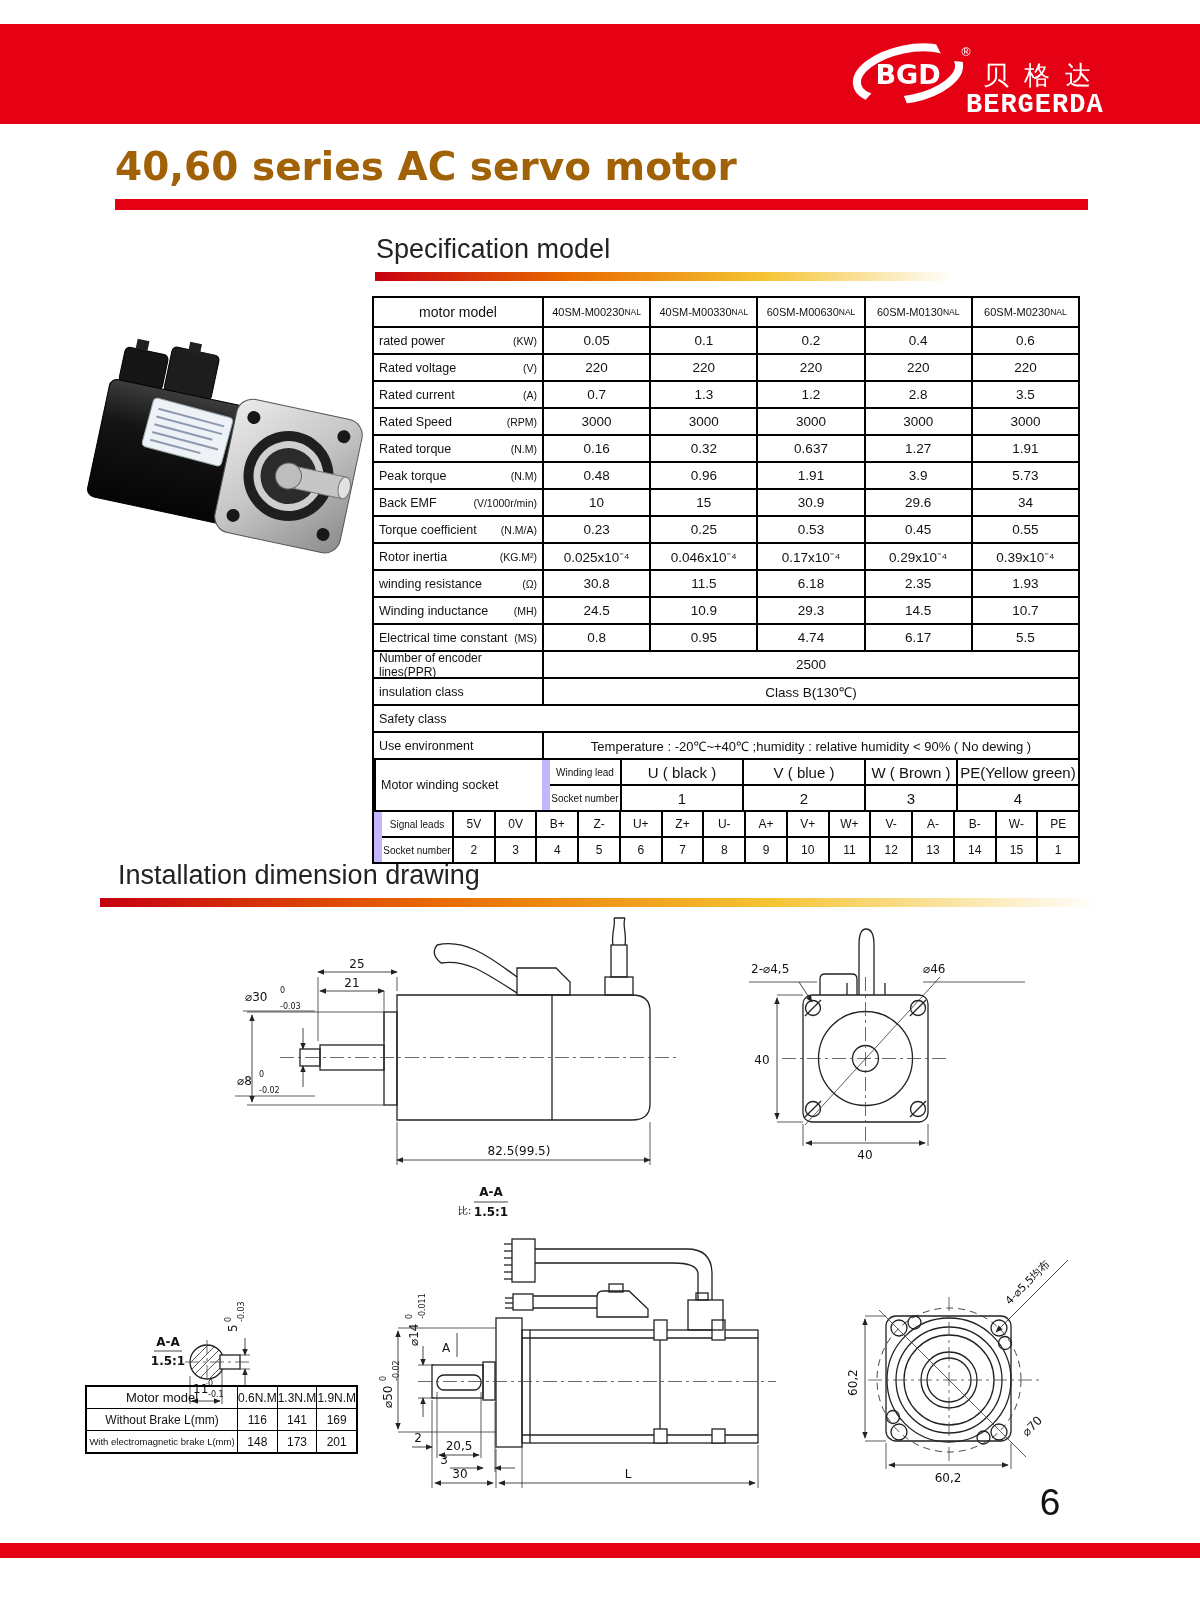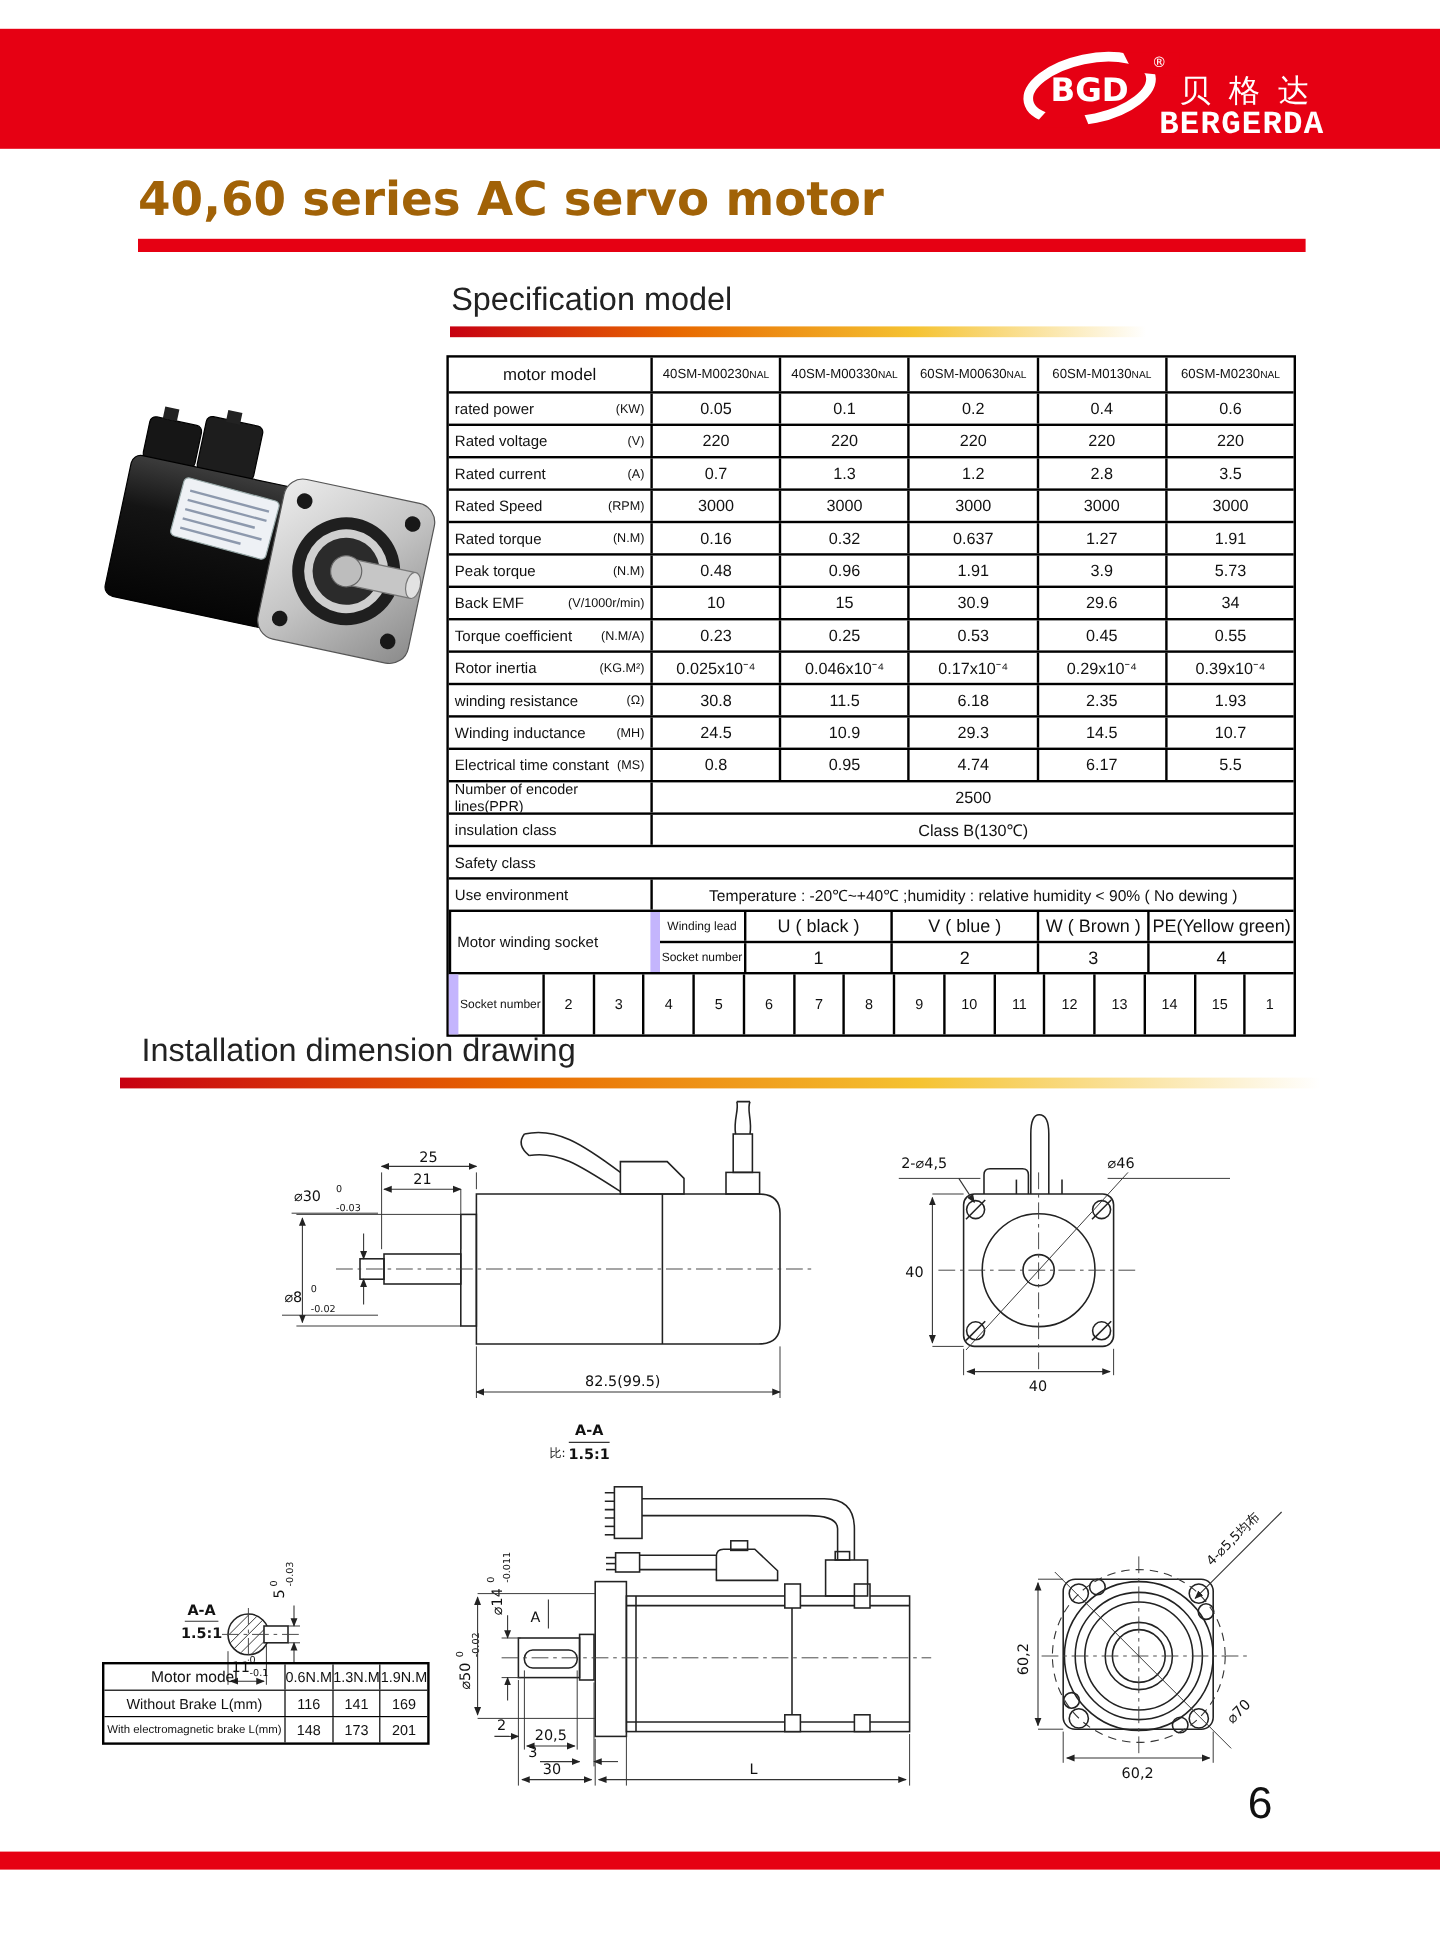--- a/index.html
+++ b/index.html
@@ -309,20 +309,38 @@
         <div class="sublab">Socket number</div>
         <div class="subc w4">1</div>
         <div class="subc w4">2</div>
         <div class="subc w3">3</div>
         <div class="subc w4">4</div>
       </div>
     </div>
   </div>
   <div class="blk">
     <div class="brt">
+      <div class="subrow">
+        <div class="sublab">Signal leads</div>
+        <div class="subc e1">5V</div>
+        <div class="subc e1">0V</div>
+        <div class="subc e1">B+</div>
+        <div class="subc e1">Z-</div>
+        <div class="subc e1">U+</div>
+        <div class="subc e1">Z+</div>
+        <div class="subc e1">U-</div>
+        <div class="subc e1">A+</div>
+        <div class="subc e1">V+</div>
+        <div class="subc e1">W+</div>
+        <div class="subc e1">V-</div>
+        <div class="subc e1">A-</div>
+        <div class="subc e1">B-</div>
+        <div class="subc e1">W-</div>
+        <div class="subc e1">PE</div>
+      </div>
       <div class="subrow">
         <div class="sublab">Socket number</div>
         <div class="subc e1">2</div>
         <div class="subc e1">3</div>
         <div class="subc e1">4</div>
         <div class="subc e1">5</div>
         <div class="subc e1">6</div>
         <div class="subc e1">7</div>
         <div class="subc e1">8</div>
         <div class="subc e1">9</div>

